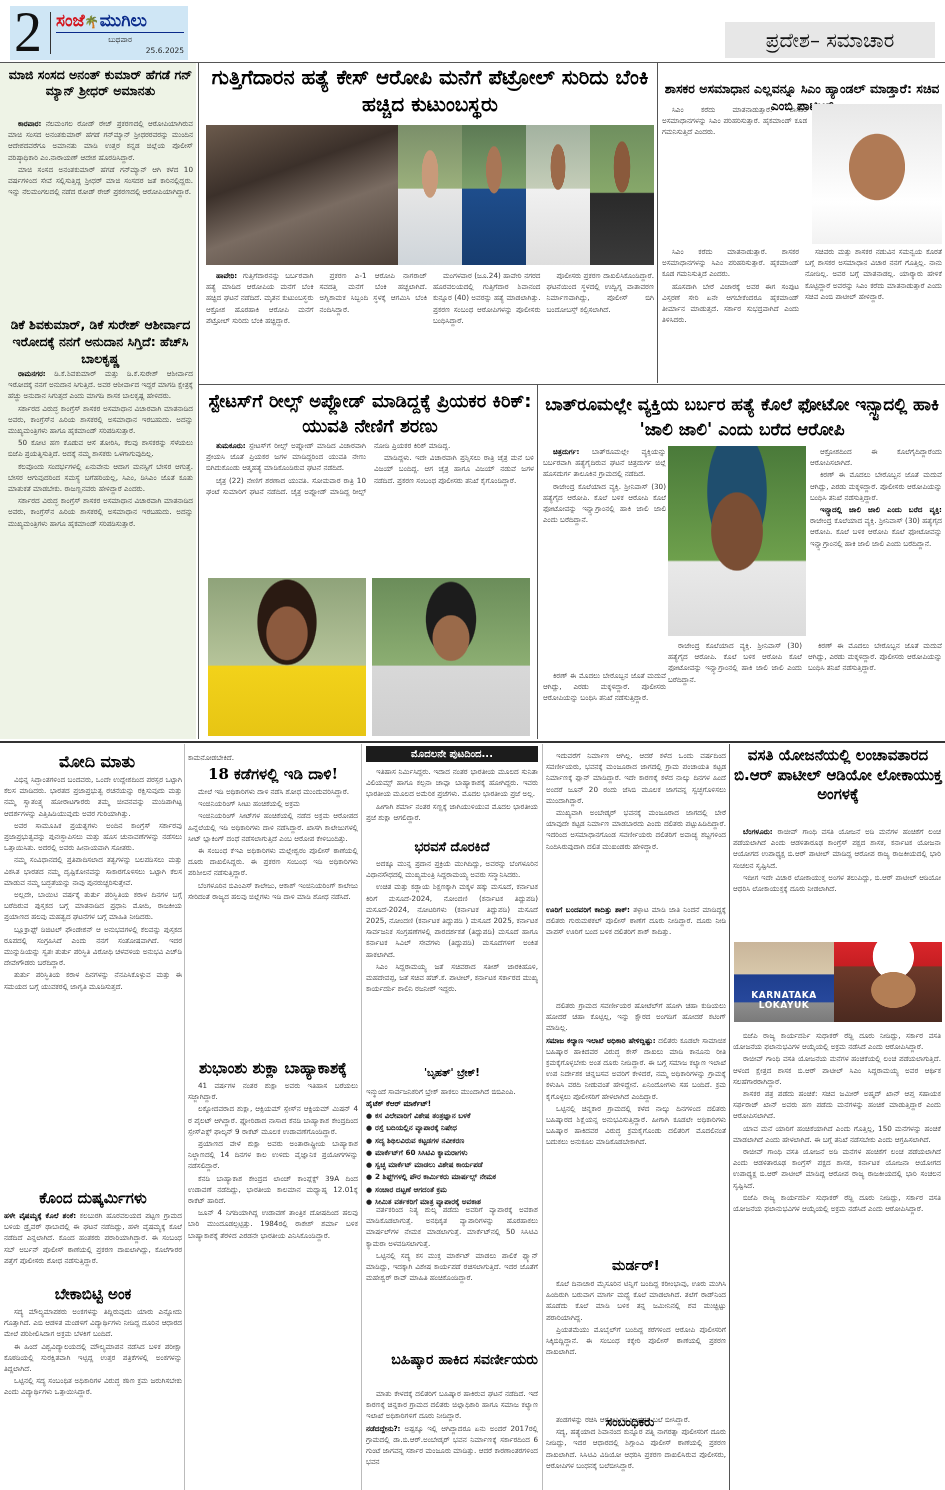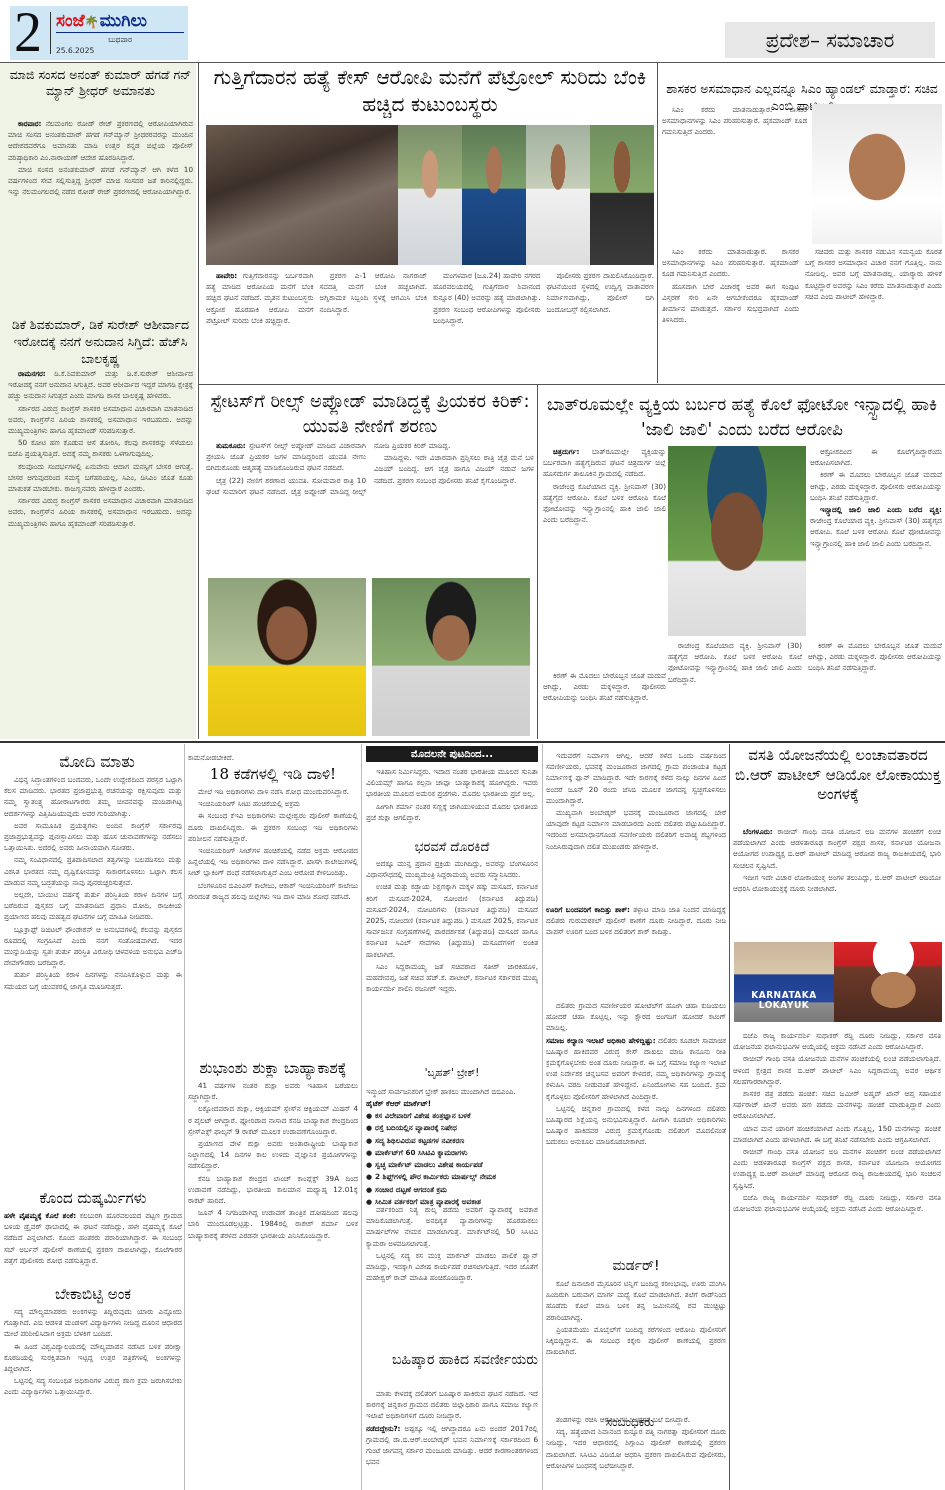--- a/index.html
+++ b/index.html
@@ -2,35 +2,35 @@
 <html><head>
 <meta charset="utf-8">
 <style>
   * { box-sizing: border-box; margin: 0; padding: 0; }
   html, body { width: 945px; height: 1490px; background: #fff; overflow: hidden; }
   body { font-family: "DejaVu Sans", sans-serif; color: #111; position: relative; }
   .abs { position: absolute; }
   .body-text { font-size: 7.2px; line-height: 11.2px; color: #333; text-align: justify; }
   .body-text p { text-indent: 10px; margin-bottom: 1px; }
   .lead { font-weight: bold; color: #000; }
-  .hl { font-weight: normal; color: #000; text-align: center; }
+  .hl { font-weight: bold; color: #000; text-align: center; }
   .rule-v { position: absolute; width: 1px; background: #555; }
   .rule-h { position: absolute; height: 1px; background: #555; }
 
   
   #masthead { left: 10px; top: 6px; width: 178px; height: 54px; background: #cfe6f5; }
   #page-num { position: absolute; left: 4px; top: -2px; font-family: "Liberation Serif", serif; font-size: 56px; line-height: 56px; color: #111; }
   #mast-divider { position: absolute; left: 40px; top: 6px; width: 1px; height: 42px; background: #333; }
   #paper-name { position: absolute; left: 46px; top: 4px; font-size: 17px; font-weight: bold; white-space: nowrap; }
   #paper-name .red { color: #d4141c; }
   #paper-name .blue { color: #0a2a8a; font-family: Liberation Serif, serif; }
   #paper-name .palm { color: #2e8b2e; font-size: 12px; }
   #mast-underline { position: absolute; left: 46px; top: 26px; width: 128px; height: 1px; background: #0a2a8a; }
   #mast-day { position: absolute; left: 46px; top: 29px; width: 128px; text-align: center; font-size: 7.5px; color: #222; }
-  #mast-date { position: absolute; left: 46px; top: 40px; width: 128px; text-align: left; font-size: 7.5px; color: #222; }
+  #mast-date { position: absolute; left: 46px; top: 40px; width: 128px; text-align: right; font-size: 7.5px; color: #222; }
 
   #section-banner { left: 725px; top: 22px; width: 210px; height: 36px; background: #e7e7e7; font-size: 20px; line-height: 36px; text-align: center; color: #111; }
 
   
   .photo { position: absolute; overflow: hidden; }
   .ph-ruins { background: linear-gradient(160deg,#6b5a4c 0%,#3b302a 35%,#7a6c62 60%,#4c4038 100%); }
   .ph-person { background: radial-gradient(ellipse at 50% 35%, #c89a7a 0 18%, transparent 19%), linear-gradient(180deg,#7b8f6a 0%,#9bb07c 45%,#e6e6e6 46%,#cfd5da 100%); }
   .ph-person2 { background: radial-gradient(ellipse at 50% 32%, #a87656 0 17%, transparent 18%), linear-gradient(180deg,#5d7a55 0%,#7da06a 45%,#1e4d8c 46%,#173d70 100%); }
   .ph-person3 { background: radial-gradient(ellipse at 50% 30%, #9c6a4a 0 16%, transparent 17%), linear-gradient(180deg,#a3b2a0 0%,#c4cdb8 45%,#f0f0f0 46%,#dedede 100%); }
   .ph-person4 { background: radial-gradient(ellipse at 50% 30%, #8a5a3c 0 18%, transparent 19%), linear-gradient(180deg,#6f8f5f 0%,#87a86a 48%,#2a2a2a 49%,#3a3a3a 100%); }
@@ -160,22 +160,22 @@
   <p>ಈ ಹಿಂದೆ ವಿಶ್ವವಿದ್ಯಾಲಯದಲ್ಲಿ ಮೌಲ್ಯಮಾಪನ ನಡೆಸಿದ ಬಳಿಕ ಪರೀಕ್ಷಾ ಕೊಠಡಿಯಲ್ಲಿ ಸುರಕ್ಷಿತವಾಗಿ ಇಟ್ಟಿದ್ದ ಉತ್ತರ ಪತ್ರಿಕೆಗಳಲ್ಲಿ ಅಂಕಗಳನ್ನು ತಿದ್ದಲಾಗಿದೆ.</p>
   <p>ಒಟ್ಟಿನಲ್ಲಿ ಸದ್ಯ ಸಂಬಂಧಿತ ಅಧಿಕಾರಿಗಳ ವಿರುದ್ಧ ಕಠಿಣ ಕ್ರಮ ಜರುಗಿಸಬೇಕು ಎಂದು ವಿದ್ಯಾರ್ಥಿಗಳು ಒತ್ತಾಯಿಸಿದ್ದಾರೆ.</p>
 </div>
 <div class="rule-v" style="left:184px; top:744px; height:746px; background:#bbb;"></div>
 
 <div class="body-text abs" style="left:188px; top:752px; width:170px; height:14px; overflow:hidden;">ಕಾಮನೋಡಬೇಕಿದೆ.</div>
 <div class="hl abs" style="left:188px; top:764px; width:170px; font-family:'DejaVu Serif', serif; font-size:15px; line-height:20px;">18 ಕಡೆಗಳಲ್ಲಿ ಇಡಿ ದಾಳಿ!</div>
 <div class="body-text abs" style="left:188px; top:786px; width:170px; height:268px; overflow:hidden;">
   <p>ಮೇಲೆ ಇಡಿ ಅಧಿಕಾರಿಗಳು ದಾಳಿ ನಡೆಸಿ ಶೋಧ ಮುಂದುವರಿಸಿದ್ದಾರೆ.</p>
   <p>ಇಂಜಿನಿಯರಿಂಗ್ ಸೀಟು ಹಂಚಿಕೆಯಲ್ಲಿ ಅಕ್ರಮ</p>
+  <p>ಇಂಜಿನಿಯರಿಂಗ್ ಸೀಟ್‌ಗಳ ಹಂಚಿಕೆಯಲ್ಲಿ ನಡೆದ ಅಕ್ರಮ ಆರೋಪದ ಹಿನ್ನೆಲೆಯಲ್ಲಿ ಇಡಿ ಅಧಿಕಾರಿಗಳು ದಾಳಿ ನಡೆಸಿದ್ದಾರೆ. ಖಾಸಗಿ ಕಾಲೇಜುಗಳಲ್ಲಿ ಸೀಟ್ ಬ್ಲಾಕಿಂಗ್ ದಂಧೆ ನಡೆಸಲಾಗುತ್ತಿದೆ ಎಂಬ ಆರೋಪ ಕೇಳಿಬಂದಿತ್ತು.</p>
   <p>ಈ ಸಂಬಂಧ ಕೆಇಎ ಅಧಿಕಾರಿಗಳು ಮಲ್ಲೇಶ್ವರಂ ಪೊಲೀಸ್ ಠಾಣೆಯಲ್ಲಿ ದೂರು ದಾಖಲಿಸಿದ್ದರು. ಈ ಪ್ರಕರಣ ಸಂಬಂಧ ಇಡಿ ಅಧಿಕಾರಿಗಳು ಪರಿಶೀಲನೆ ನಡೆಸುತ್ತಿದ್ದಾರೆ.</p>
-  <p>ಇಂಜಿನಿಯರಿಂಗ್ ಸೀಟ್‌ಗಳ ಹಂಚಿಕೆಯಲ್ಲಿ ನಡೆದ ಅಕ್ರಮ ಆರೋಪದ ಹಿನ್ನೆಲೆಯಲ್ಲಿ ಇಡಿ ಅಧಿಕಾರಿಗಳು ದಾಳಿ ನಡೆಸಿದ್ದಾರೆ. ಖಾಸಗಿ ಕಾಲೇಜುಗಳಲ್ಲಿ ಸೀಟ್ ಬ್ಲಾಕಿಂಗ್ ದಂಧೆ ನಡೆಸಲಾಗುತ್ತಿದೆ ಎಂಬ ಆರೋಪ ಕೇಳಿಬಂದಿತ್ತು.</p>
   <p>ಬೆಂಗಳೂರಿನ ಬಿಎಂಎಸ್ ಕಾಲೇಜು, ಆಕಾಶ್ ಇಂಜಿನಿಯರಿಂಗ್ ಕಾಲೇಜು ಸೇರಿದಂತೆ ರಾಜ್ಯದ ಹಲವು ಜಿಲ್ಲೆಗಳು ಇಡಿ ದಾಳಿ ಮಾಡಿ ಶೋಧ ನಡೆಸಿದೆ.</p>
 </div>
 <div class="hl abs" style="left:186px; top:1058px; width:174px; font-size:15px; line-height:20px;">ಶುಭಾಂಶು ಶುಕ್ಲಾ ಬಾಹ್ಯಾಕಾಶಕ್ಕೆ</div>
 <div class="body-text abs" style="left:188px; top:1080px; width:170px; height:408px; overflow:hidden;">
   <p>41 ವರ್ಷಗಳ ನಂತರ ಶುಕ್ಲಾ ಅವರು ಇತಿಹಾಸ ಬರೆಯಲು ಸಜ್ಜಾಗಿದ್ದಾರೆ.</p>
   <p>ಲಕ್ನೋದವರಾದ ಶುಕ್ಲಾ, ಆಕ್ಸಿಯಮ್ ಸ್ಪೇಸ್‌ನ ಆಕ್ಸಿಯಮ್ ಮಿಷನ್ 4 ರ ಪೈಲಟ್ ಆಗಿದ್ದಾರೆ. ಫ್ಲೋರಿಡಾದ ನಾಸಾದ ಕೆನಡಿ ಬಾಹ್ಯಾಕಾಶ ಕೇಂದ್ರದಿಂದ ಸ್ಪೇಸ್‌ಎಕ್ಸ್ ಫಾಲ್ಕನ್ 9 ರಾಕೆಟ್ ಮೂಲಕ ಉಡಾವಣೆಗೊಂಡಿದ್ದಾರೆ.</p>
   <p>ಪ್ರಯಾಣದ ವೇಳೆ ಶುಕ್ಲಾ ಅವರು ಅಂತಾರಾಷ್ಟ್ರೀಯ ಬಾಹ್ಯಾಕಾಶ ನಿಲ್ದಾಣದಲ್ಲಿ 14 ದಿನಗಳ ಕಾಲ ಉಳಿದು ವೈಜ್ಞಾನಿಕ ಪ್ರಯೋಗಗಳನ್ನು ನಡೆಸಲಿದ್ದಾರೆ.</p>
   <p>ಕೆನಡಿ ಬಾಹ್ಯಾಕಾಶ ಕೇಂದ್ರದ ಲಾಂಚ್ ಕಾಂಪ್ಲೆಕ್ಸ್ 39A ದಿಂದ ಉಡಾವಣೆ ನಡೆದಿದ್ದು, ಭಾರತೀಯ ಕಾಲಮಾನ ಮಧ್ಯಾಹ್ನ 12.01ಕ್ಕೆ ರಾಕೆಟ್ ಹಾರಿದೆ.</p>
   <p>ಜೂನ್ 4 ನಿಗದಿಯಾಗಿದ್ದ ಉಡಾವಣೆ ತಾಂತ್ರಿಕ ದೋಷದಿಂದ ಹಲವು ಬಾರಿ ಮುಂದೂಡಲ್ಪಟ್ಟಿತ್ತು. 1984ರಲ್ಲಿ ರಾಕೇಶ್ ಶರ್ಮಾ ಬಳಿಕ ಬಾಹ್ಯಾಕಾಶಕ್ಕೆ ತೆರಳಿದ ಎರಡನೇ ಭಾರತೀಯ ಎನಿಸಿಕೊಂಡಿದ್ದಾರೆ.</p>
 </div>

